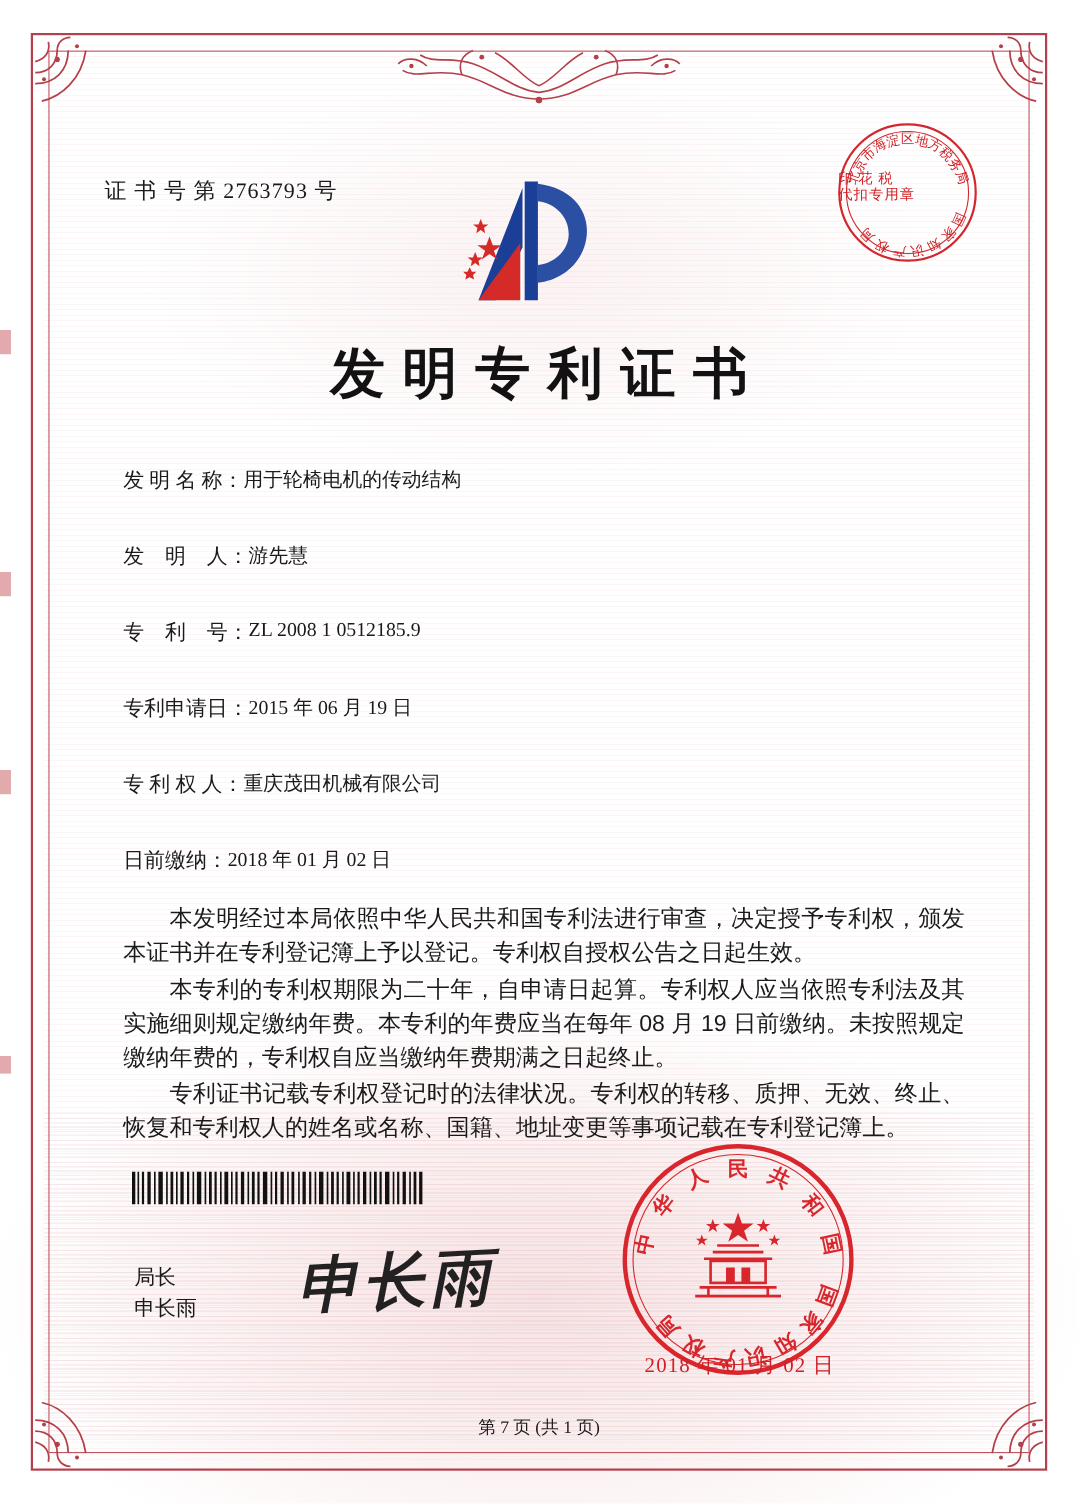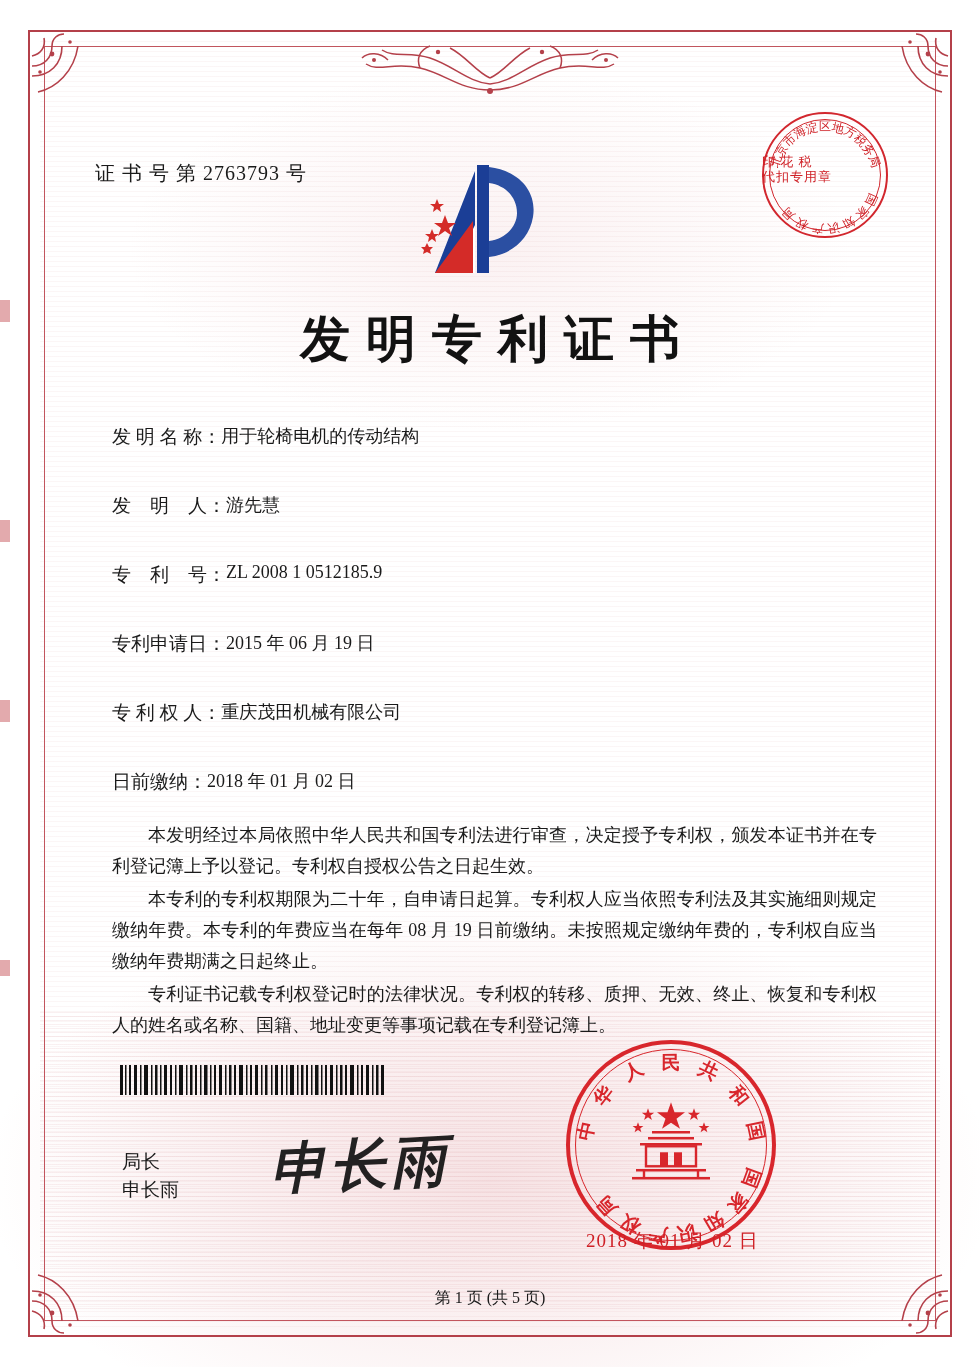--- a/index.html
+++ b/index.html
@@ -160,24 +160,24 @@
     font-family: "Liberation Serif","DejaVu Serif",serif;
     font-size: 18px;
   }
 
   
   .body-text {
     position: absolute;
     left: 112px;
     top: 820px;
     width: 765px;
-    font-size: 18px;
+    font-size: 21px;
     line-height: 31px;
     text-align: justify;
-    font-family: Liberation Serif, serif;
+    font-family: Liberation Sans, sans-serif;
   }
   .body-text p {
     margin: 0 0 2px 0;
     text-indent: 2em;
   }
 
   
   .barcode {
     position: absolute;
     left: 120px;
@@ -537,15 +537,15 @@
         <span class="circ-char" style="font-size: 19px; left: 161.7px; top: 150.396px; transform: rotate(129.667deg); color: rgb(216, 38, 44); font-weight: bold;">家</span>
         <span class="circ-char" style="font-size: 19px; left: 139.364px; top: 169.473px; transform: rotate(149.333deg); color: rgb(216, 38, 44); font-weight: bold;">知</span>
         <span class="circ-char" style="font-size: 19px; left: 111.91px; top: 179.92px; transform: rotate(169deg); color: rgb(216, 38, 44); font-weight: bold;">识</span>
         <span class="circ-char" style="font-size: 19px; left: 82.541px; top: 180.518px; transform: rotate(188.667deg); color: rgb(216, 38, 44); font-weight: bold;">产</span>
         <span class="circ-char" style="font-size: 19px; left: 54.6844px; top: 171.197px; transform: rotate(208.333deg); color: rgb(216, 38, 44); font-weight: bold;">权</span>
         <span class="circ-char" style="font-size: 19px; left: 31.5895px; top: 153.045px; transform: rotate(228deg); color: rgb(216, 38, 44); font-weight: bold;">局</span>
       </div>
   </div>
   <div class="seal-date">2018 年 01 月 02 日</div>
 
-  <div class="footer">第 1 页 (共 5 页)</div>
+  <div class="footer">第 7 页 (共 1 页)</div>
 
 </div>
 
 </body></html>

